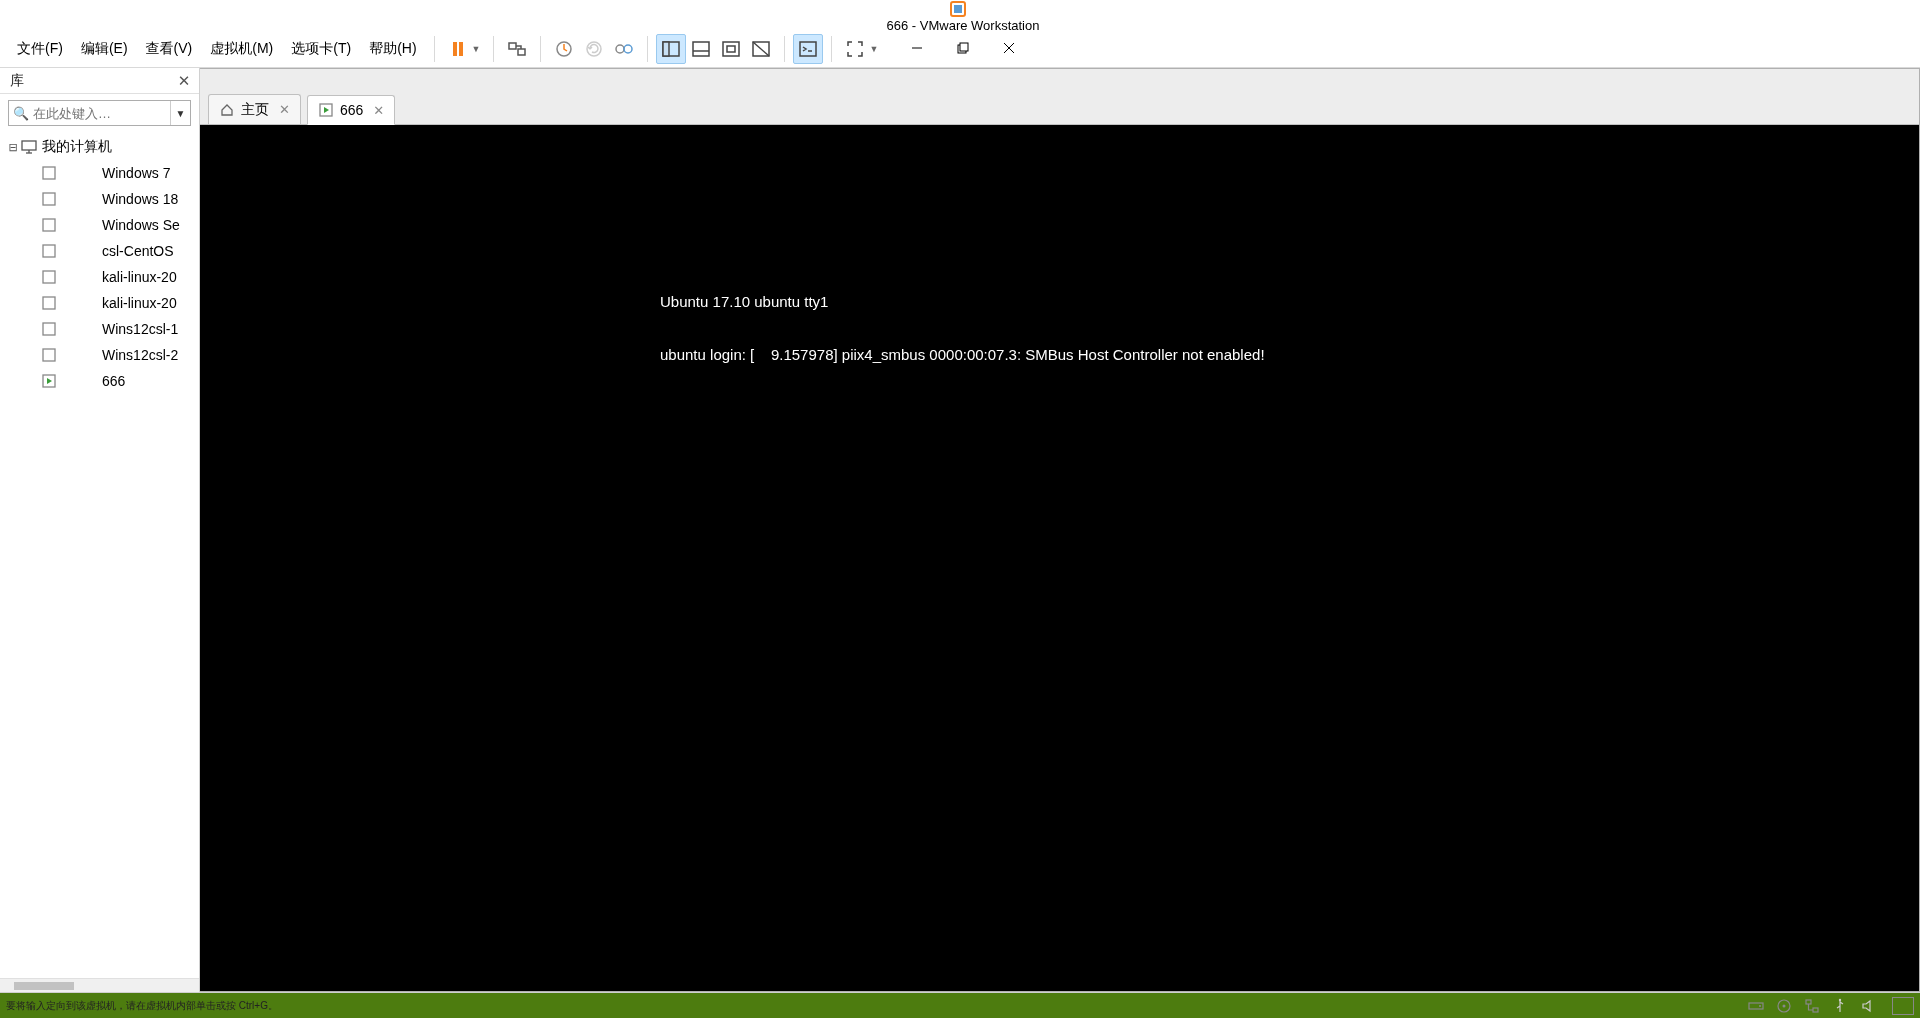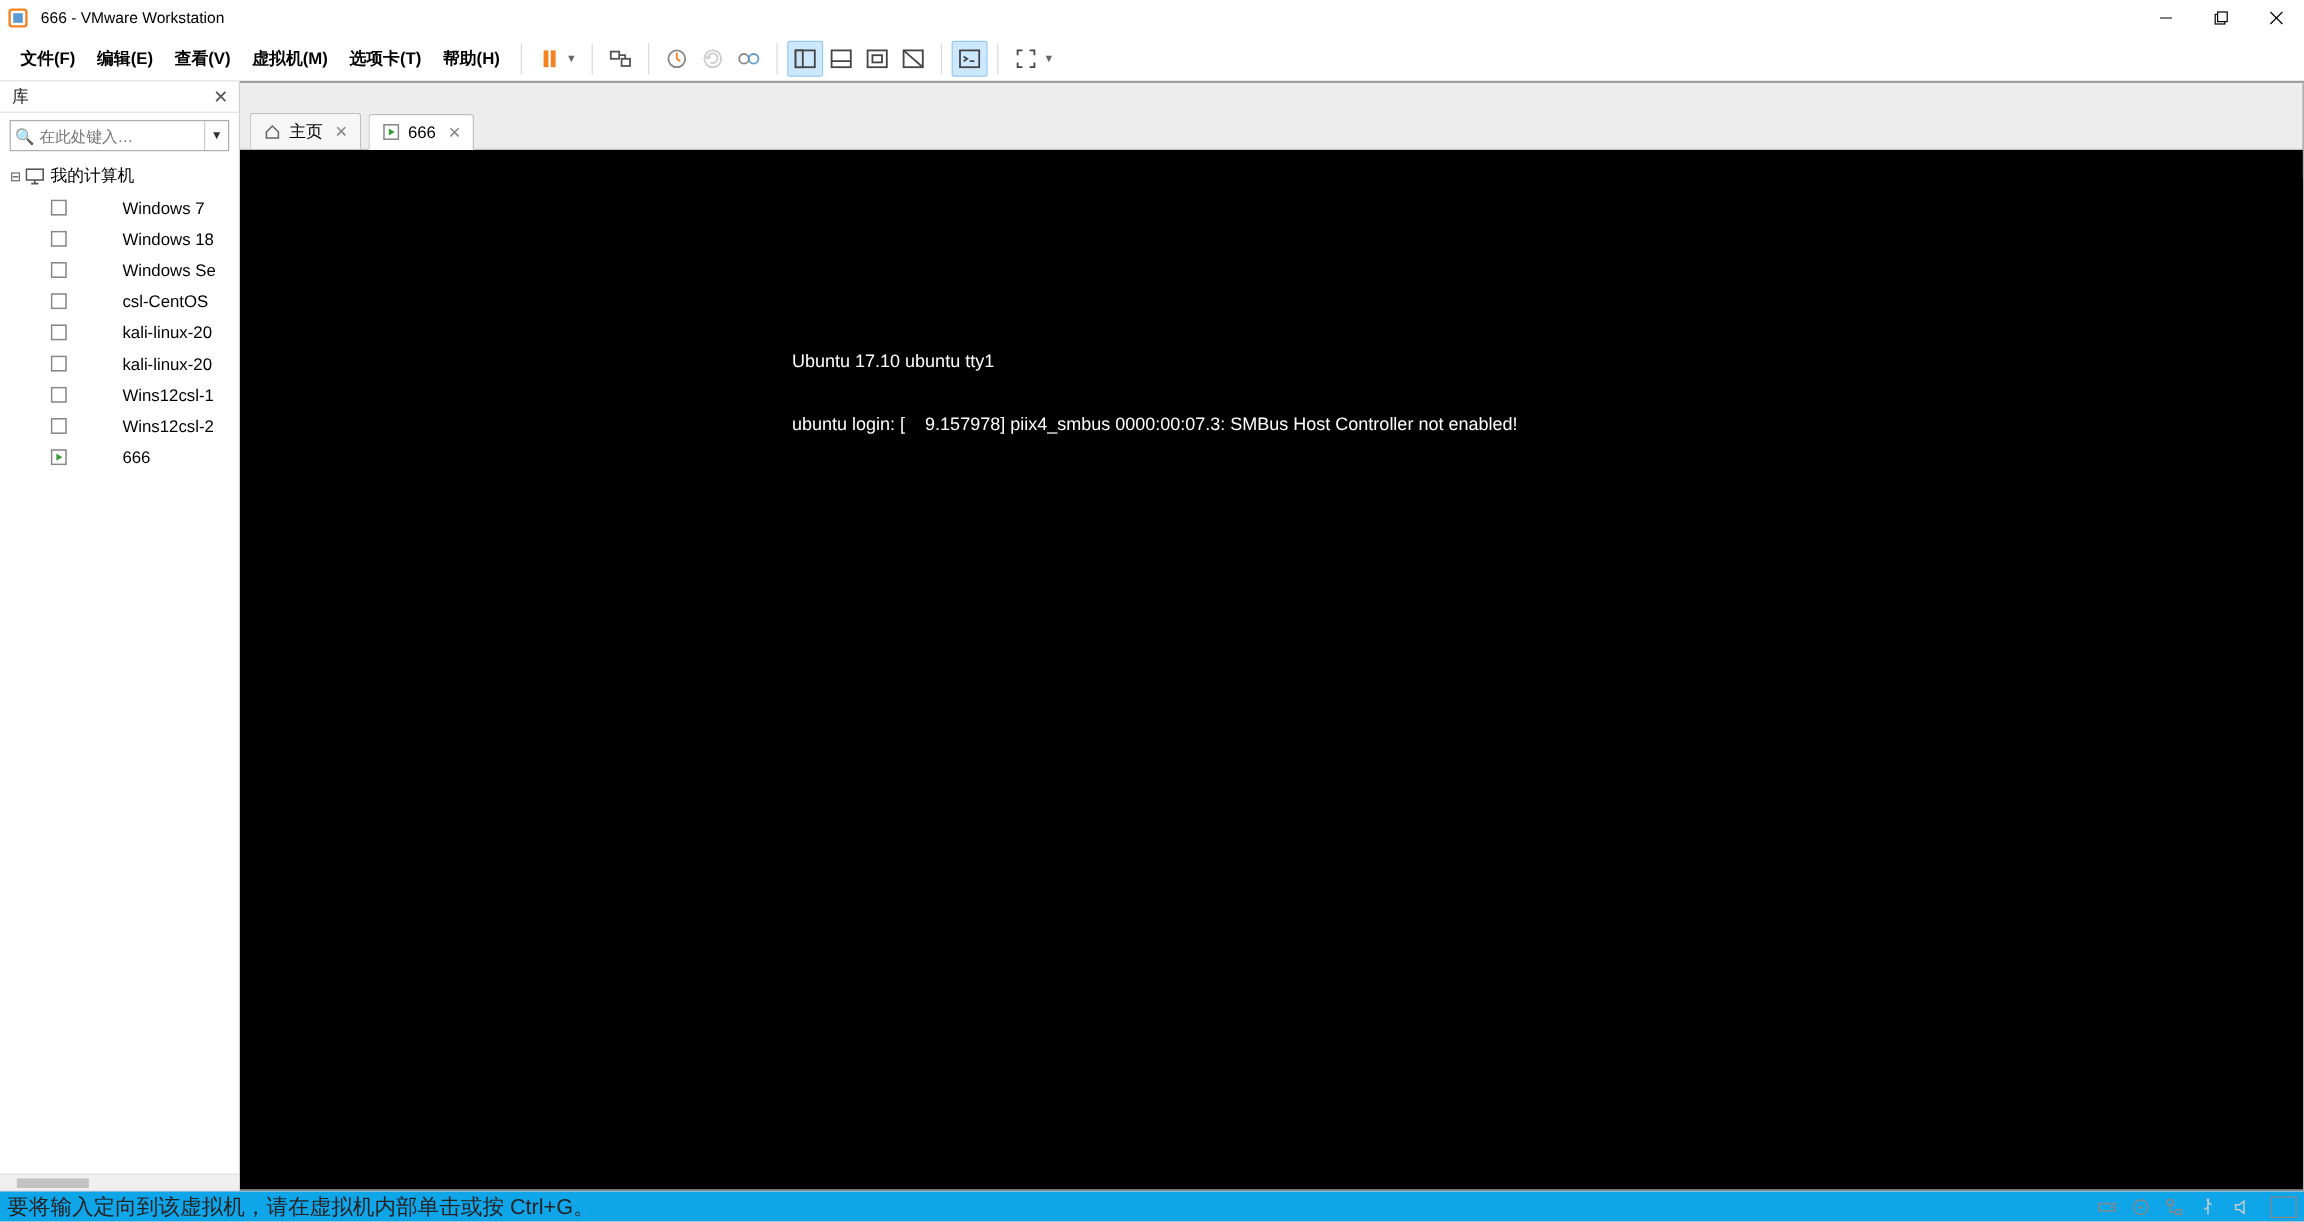--- a/index.html
+++ b/index.html
@@ -1,28 +1,28 @@
 <!DOCTYPE html>
 <html><head>
 <meta charset="utf-8">
 <style>
   * { box-sizing: border-box; margin: 0; padding: 0; font-family: "Microsoft YaHei", "Segoe UI", Tahoma, sans-serif; }
   html, body { width: 1920px; height: 1018px; overflow: hidden; background: #fff; }
 
   
-  .titlebar { height: 30px; display: flex; align-items: center; padding: 0 0 0 6px; background: #fff; border-bottom: 1px solid #fff; font-size: 13px; color: #000; }
+  .titlebar { height: 30px; display: flex; align-items: center; padding: 0 0 0 6px; background: #fff; border-bottom: 1px solid #fff; font-size: 13px; color: #000; flex-direction: column; }
   .titlebar .app-icon { width: 18px; height: 18px; margin-right: 10px; display: inline-flex; align-items: center; justify-content: center; }
   .titlebar .title-text { flex: 0 0 auto; }
   .titlebar .spacer { flex: 1; }
   .win-controls { display: flex; }
   .win-btn { width: 46px; height: 30px; display: flex; align-items: center; justify-content: center; font-size: 14px; color: #000; }
 
   
   .menurow { height: 38px; display: flex; align-items: center; padding: 0 8px; background: #fff; border-bottom: 1px solid #d9d9d9; font-size: 14px; gap: 0; }
-  .menu-item { padding: 6px 9px; color: #000; white-space: nowrap; font-weight: bold; }
+  .menu-item { padding: 6px 9px; color: #000; white-space: nowrap; }
   .tb-sep { width: 1px; height: 26px; background: #d9d9d9; margin: 0 8px; }
   .tb-btn { height: 30px; min-width: 30px; padding: 0 4px; display: inline-flex; align-items: center; justify-content: center; border: 1px solid transparent; border-radius: 2px; }
   .tb-btn.active { background: #cce8ff; border-color: #99c9ef; }
   .tb-btn .drop { font-size: 9px; margin-left: 4px; color: #666; }
   .tb-icon { width: 20px; height: 20px; display: block; }
 
   
   .workspace { display: flex; height: calc(1018px - 30px - 38px - 26px); }
   .library { width: 200px; border-right: 1px solid #d0d0d0; display: flex; flex-direction: column; background: #fff; }
   .library-head { display: flex; align-items: center; justify-content: space-between; height: 26px; padding: 0 6px 0 10px; font-size: 14px; color: #222; border-bottom: 1px solid #e0e0e0; }
@@ -42,21 +42,21 @@
   
   .content { flex: 1; display: flex; flex-direction: column; background: #000; border: 1px solid #b0b0b0; border-left: none; }
   .tabbar { height: 56px; background: #ededed; display: flex; align-items: flex-end; padding: 0 8px; border-bottom: 1px solid #c0c0c0; }
   .tab { display: flex; align-items: center; height: 30px; padding: 0 10px; background: #f6f6f6; border: 1px solid #c0c0c0; border-bottom: none; border-radius: 3px 3px 0 0; margin-right: 6px; font-size: 14px; gap: 6px; }
   .tab.active { background: #fff; border-bottom: 1px solid #fff; position: relative; top: 1px; }
   .tab .x { font-size: 13px; color: #888; margin-left: 4px; }
   .tab .ic { width: 16px; height: 16px; display: inline-flex; align-items: center; justify-content: center; }
   .vm-screen { flex: 1; background: #000; color: #fff; font-family: "Courier New", monospace; font-size: 15px; white-space: pre; padding: 140px 0 0 460px; line-height: 1.7; letter-spacing: 0px; margin-top: 24px; }
 
   
-  .statusbar { height: 26px; background: #0ea5e9; border-top: 1px solid #d0d0d0; display: flex; align-items: center; font-size: 18px; color: #222; padding: 0 6px; }
+  .statusbar { height: 26px; background: #4d7c0f; border-top: 1px solid #d0d0d0; display: flex; align-items: center; font-size: 10px; color: #222; padding: 0 6px; }
   .statusbar .st-text { flex: 0 0 auto; }
   .statusbar .spacer { flex: 1; }
   .st-icons { display: flex; gap: 8px; align-items: center; }
   .st-ic { width: 20px; height: 20px; display: inline-flex; align-items: center; justify-content: center; color: #777; }
   .st-end { width: 22px; height: 18px; border: 1px solid #888; margin-left: 6px; }
 
   svg { display: block; }
 </style>
 </head>
 <body>

